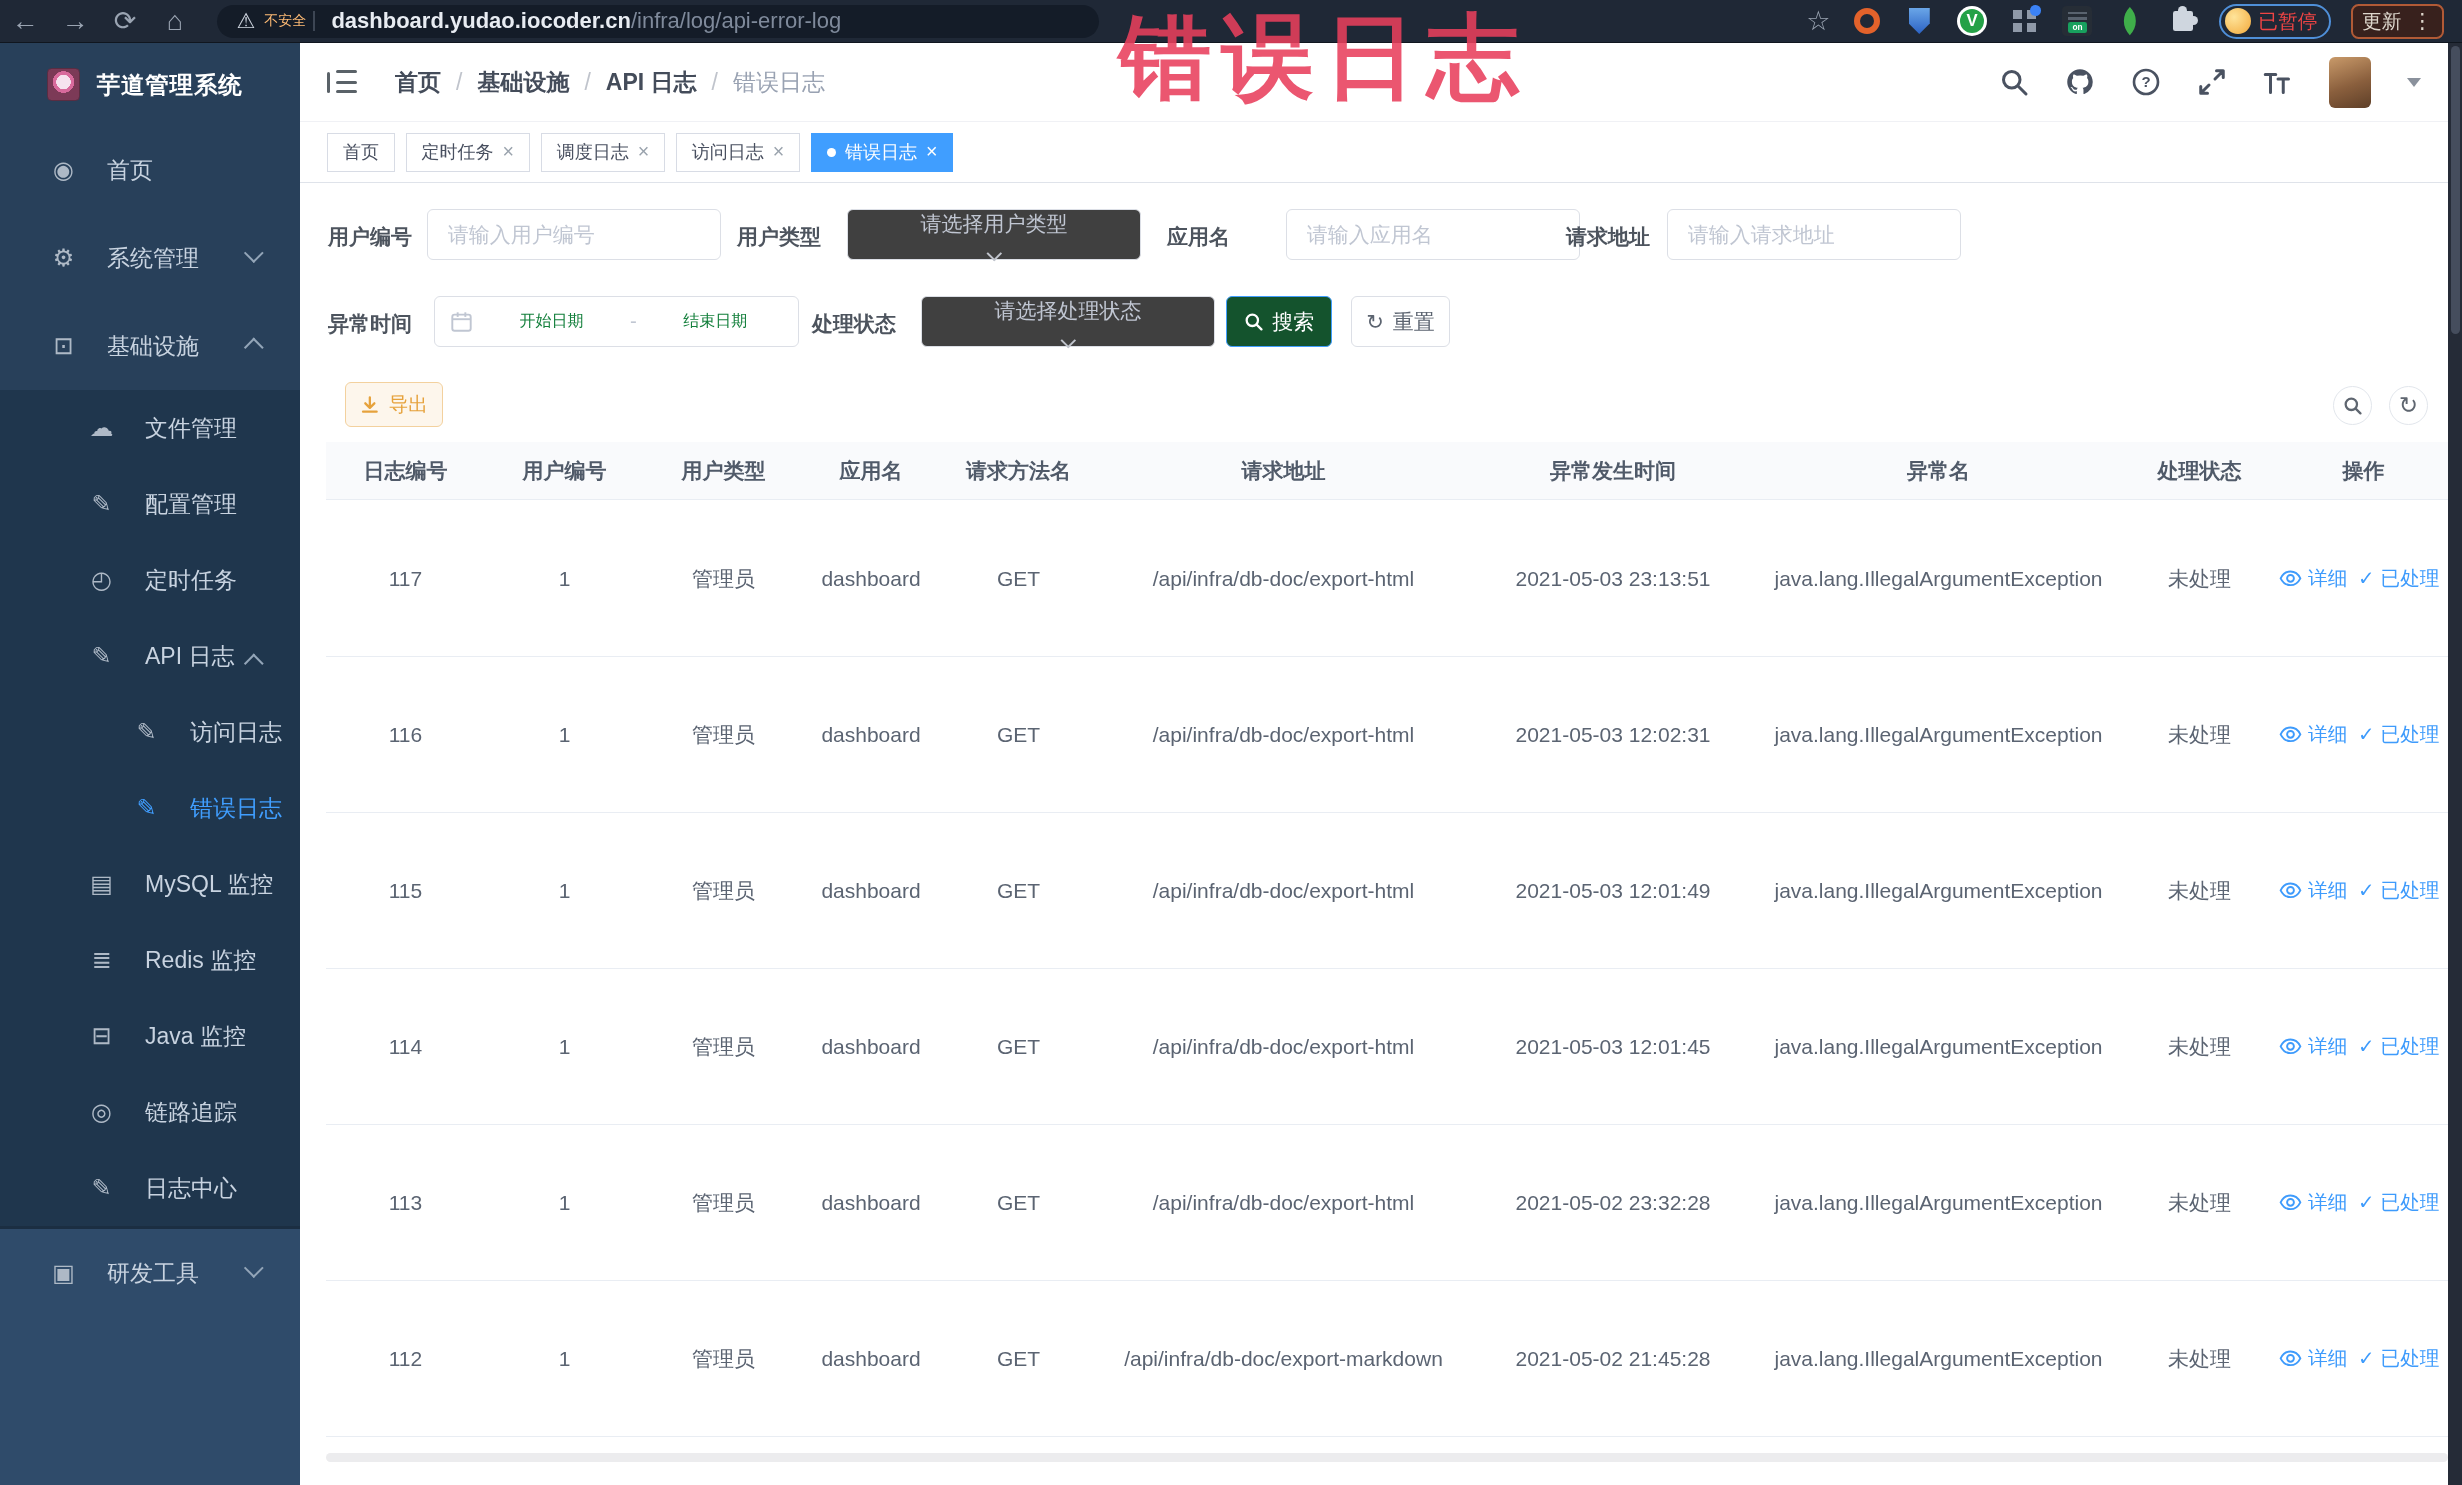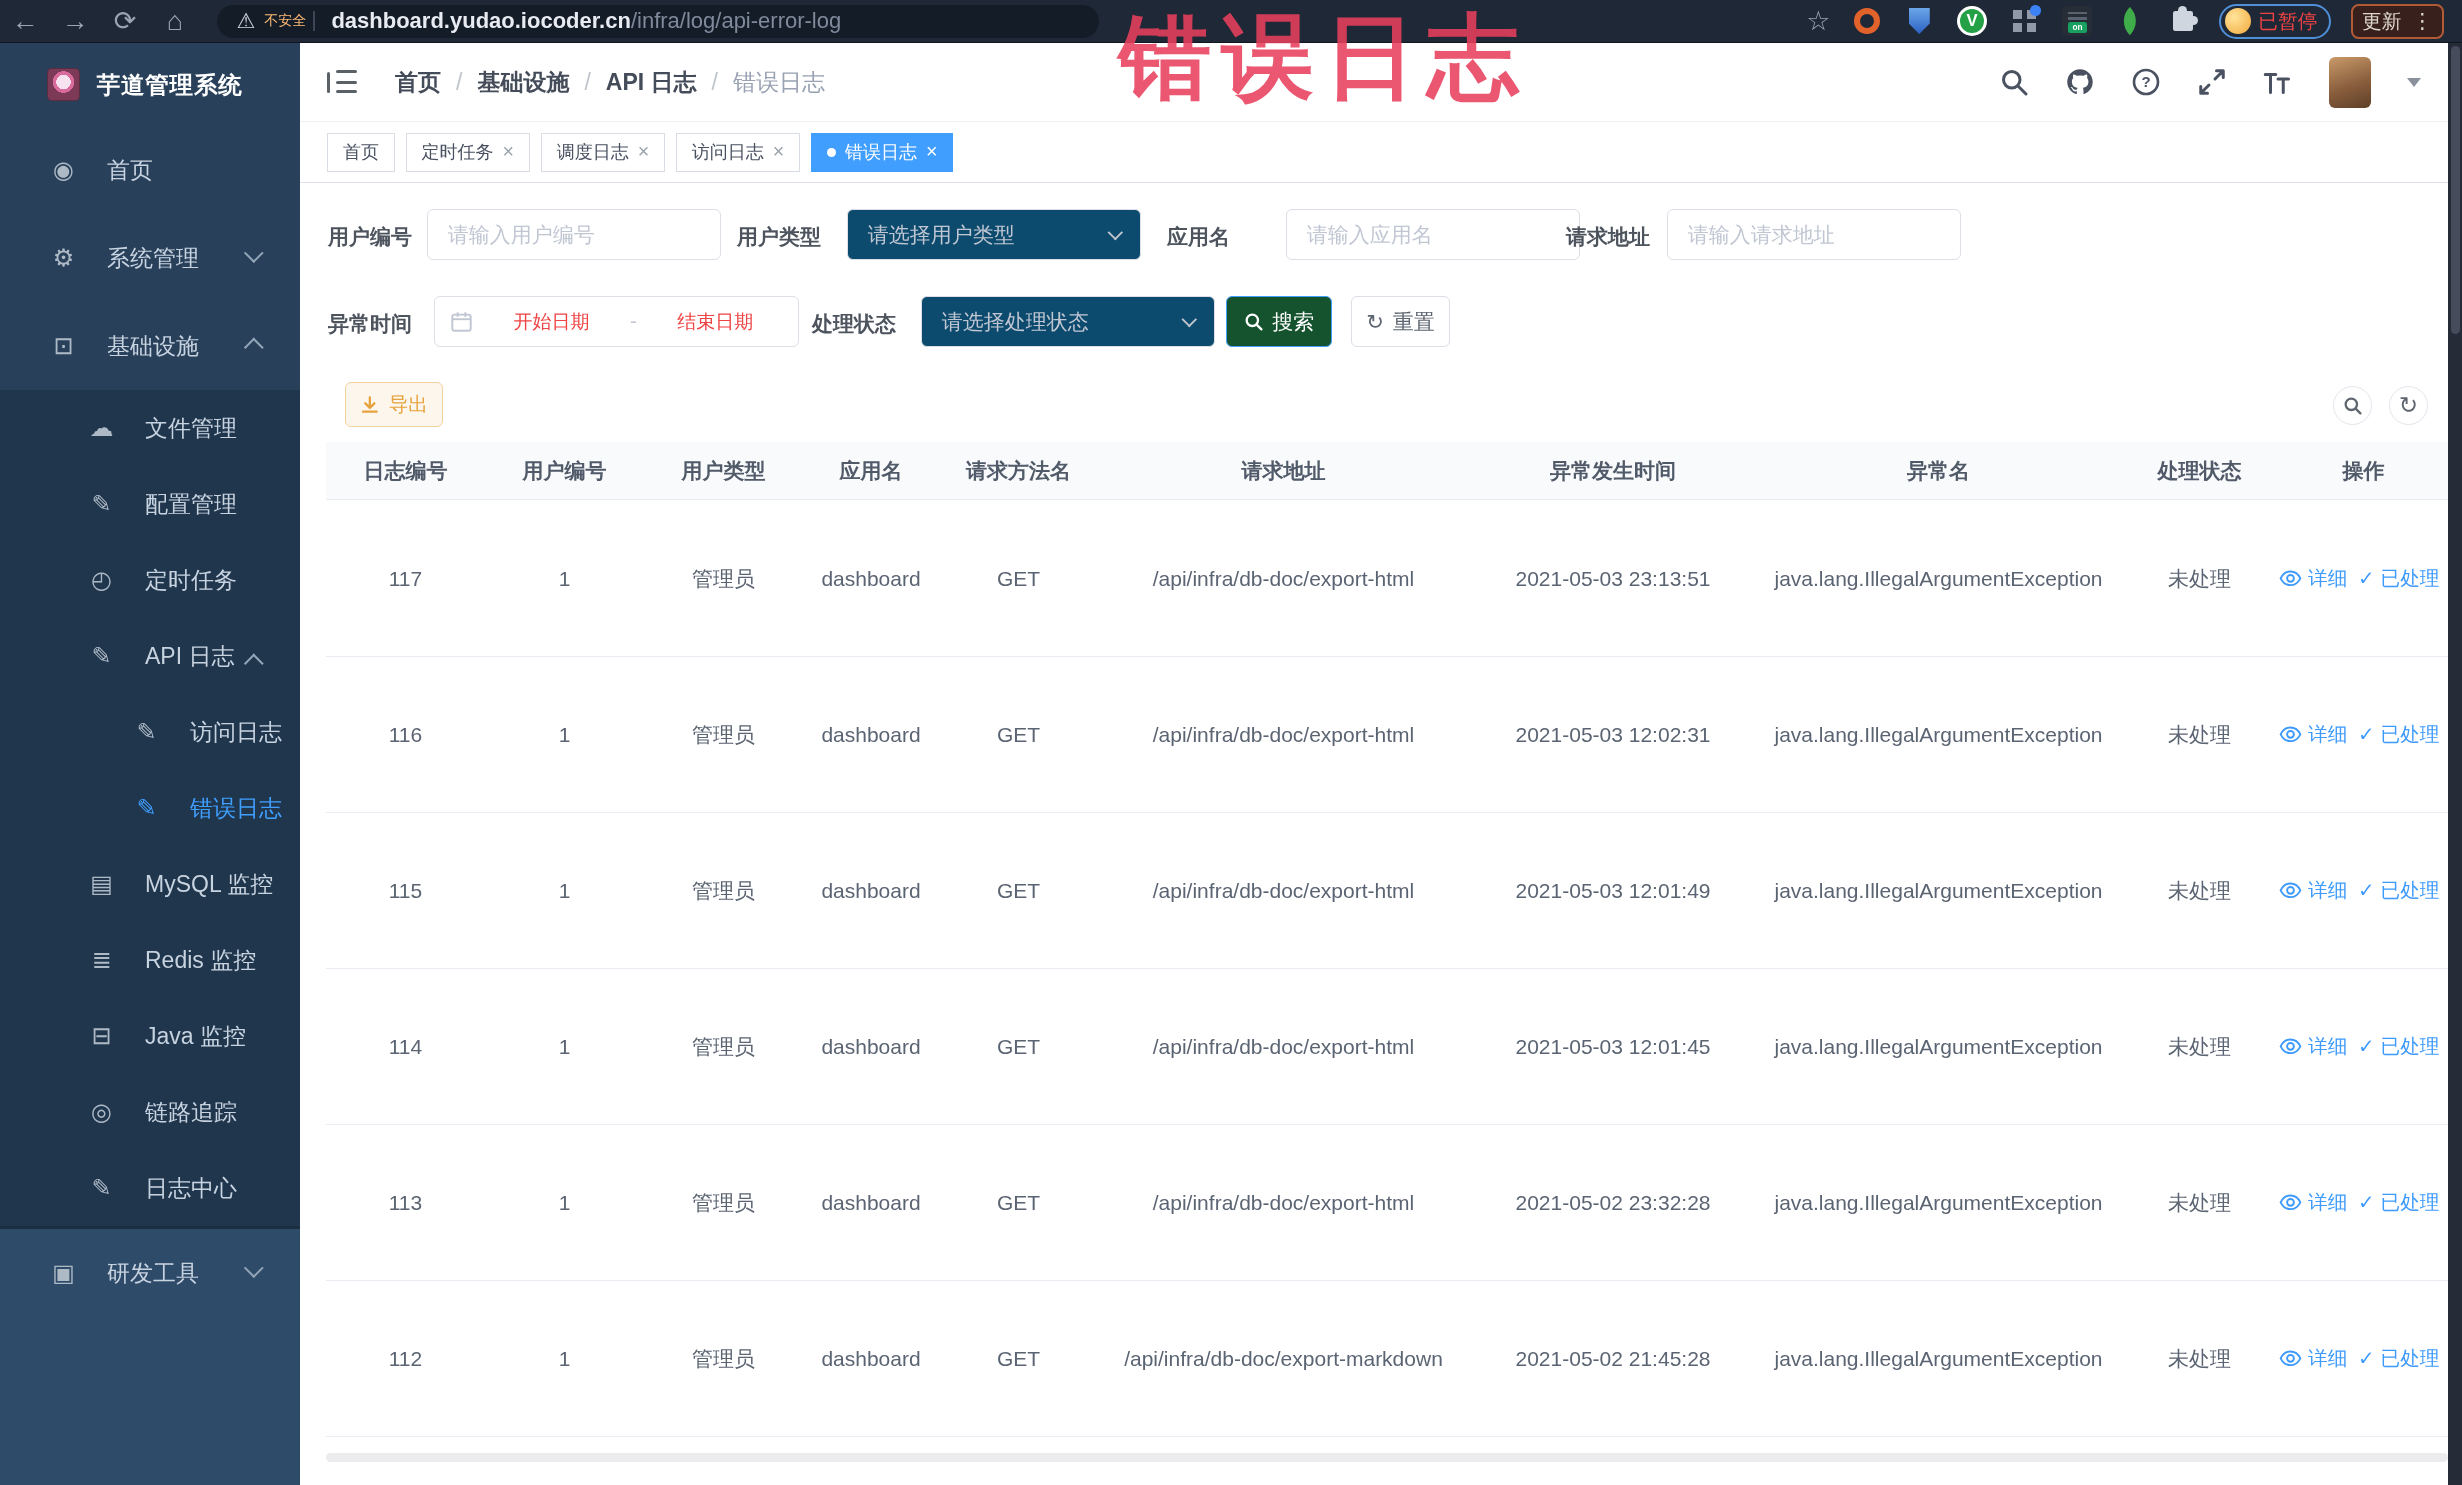--- a/index.html
+++ b/index.html
@@ -100,27 +100,27 @@
   .tag.active { background:#409eff; border-color:#409eff; color:#fff; }
   .tag.active .dot { display:block; }
   .tag.active .tclose { color:#fff; }
 
   
   .content { position:absolute; left:300px; top:182px; width:2149px; bottom:0; background:#fff; z-index:1; }
   .fi-label { position:absolute; height:55px; line-height:55px; font-size:21px; font-weight:700; color:#4d545e; white-space:nowrap; }
   .fi-input { position:absolute; height:51px; width:294px; border:1.5px solid #dcdfe6; border-radius:6px; background:#fff;
     font-size:21px; color:#606266; padding:0 19.7px; font-family:inherit; }
   .fi-input::placeholder { color:#c0c6d2; }
-  .fi-select { position:absolute; height:51px; width:294px; border:1.5px solid #dcdfe6; border-radius:6px; background:#0c4a6e;
-    display:flex; align-items:center; padding:0 19.7px; cursor:pointer; }
+  .fi-select { position:absolute; height:51px; width:294px; border:1.5px solid #dcdfe6; border-radius:6px; background:#404040;
+    display:flex; align-items:center; padding:0 19.7px; cursor:pointer;flex-direction:column; }
   .fi-select .ph { font-size:21px; color:#c0c6d2; flex:1; }
   .sel-caret { width:10.6px; height:10.6px; border-right:2.3px solid #c0c4cc; border-bottom:2.3px solid #c0c4cc; transform:rotate(45deg); margin-top:-4.5px; }
   .fi-date { position:absolute; height:51px; width:365px; border:1.5px solid #dcdfe6; border-radius:6px; background:#fff;
     display:flex; align-items:center; padding:0 15px; gap:10.6px; cursor:pointer; }
-  .fi-date .ph { font-size:19px; color:#ef4444; flex:1; text-align:center; }
+  .fi-date .ph { font-size:16px; color:#15803d; flex:1; text-align:center; }
   .fi-date .sep { font-size:20.4px; color:#c0c6d2; }
   .btn { position:absolute; height:51px; border-radius:6px; display:flex; align-items:center; justify-content:center;
     gap:9px; font-size:21px; cursor:pointer; border:1.5px solid transparent; }
   .btn-search { background:#14532d; color:#fff; border-color:#409eff; }
   .btn-reset { background:#fff; color:#5c6470; border-color:#dcdfe6; }
   .btn-export { background:#fdf6ec; color:#e6a23c; border-color:#f3d19e; height:45px; font-size:19.7px; }
   .round-btn { position:absolute; width:39px; height:39px; border-radius:50%; border:1.5px solid #e2e6ec; background:#fff;
     display:flex; align-items:center; justify-content:center; cursor:pointer; color:#5f6670; }
 
   

